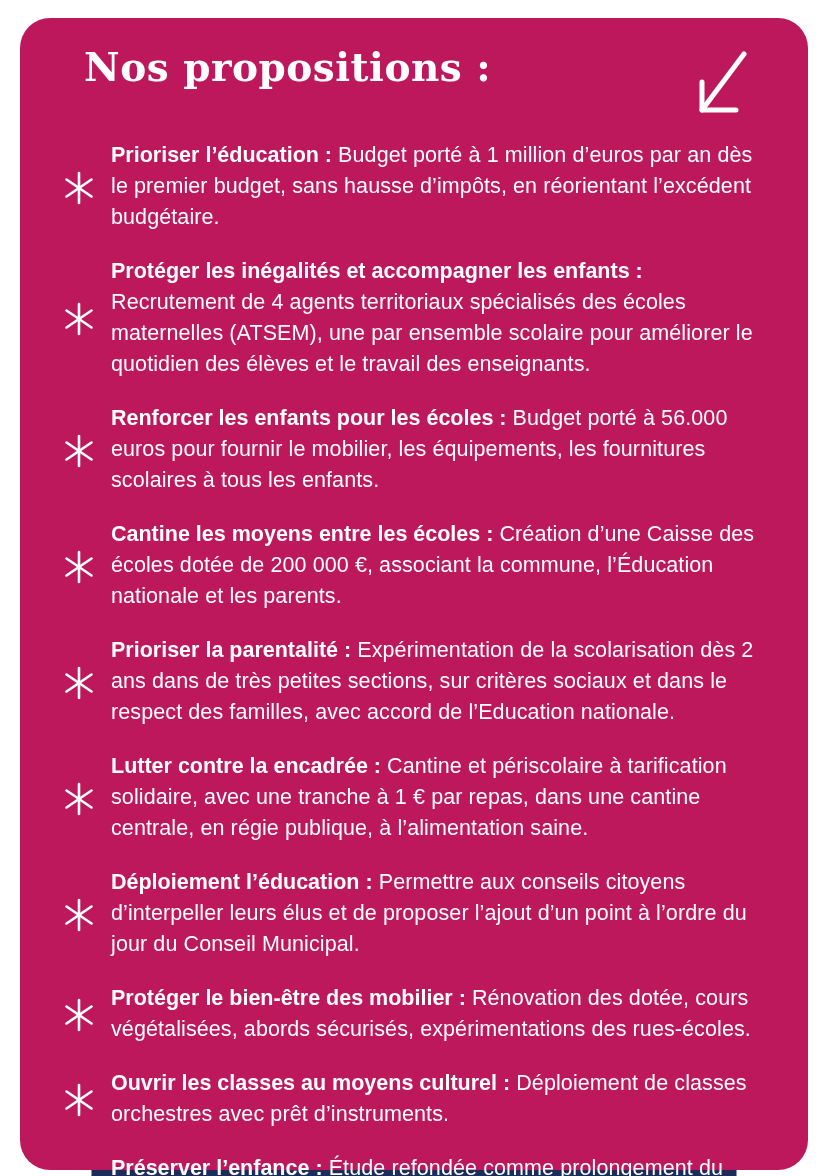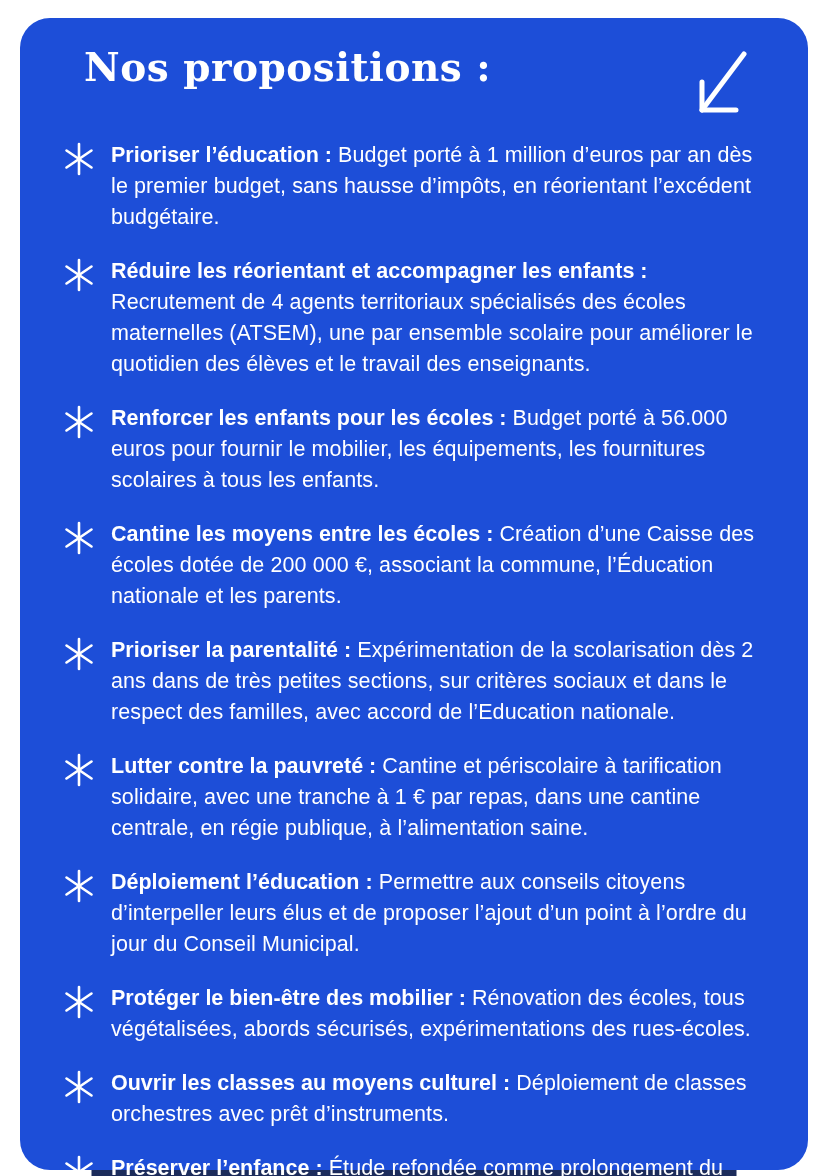--- a/index.html
+++ b/index.html
@@ -48,21 +48,21 @@
   .list {
     list-style: none;
     margin: 20px 0 0 0;
     padding: 0;
     display: flex;
     flex-direction: column;
     gap: 23px;
   }
   .item {
     display: flex;
-    align-items: flex-start;
+    align-items: center;
     gap: 17px;
   }
   .ast {
     flex: 0 0 30px;
     width: 30px; height: 34px;
     margin-top: 2px;
   }
   .txt {
     margin: 0;
     max-width: 644px;
@@ -74,21 +74,21 @@
   .txt b {
     font-weight: bold;
     letter-spacing: 0;
   }
 </style>
 </head>
 <body style="background: rgb(255, 255, 255);">
 
 <div class="bottom-bar" style="background: rgb(28, 44, 91);"></div>
 
-<div class="card" style="background: #1d4ed8;">
+<div class="card" style="background: #be185d;">
   <div class="card-header">
     <h1 class="title">Nos propositions :</h1>
     <svg class="arrow" viewBox="0 0 58 72" fill="none" stroke="#ffffff" stroke-width="5" stroke-linecap="round" stroke-linejoin="round">
       <line x1="52" y1="6" x2="10" y2="62"></line>
       <polyline points="10,34 10,62 44,62"></polyline>
     </svg>
   </div>
   <ul class="list">
       <li class="item">
         <span class="ast"><svg viewBox="0 0 30 34" fill="none" stroke="#ffffff" stroke-width="2.6" stroke-linecap="round">
@@ -97,21 +97,21 @@
             <line x1="27.5" y1="8.5" x2="2.5" y2="25.5"></line>
           </svg></span>
         <p class="txt"><b>Prioriser l’éducation :</b> <span>Budget porté à 1 million d’euros par an dès le premier budget, sans hausse d’impôts, en réorientant l’excédent budgétaire.</span></p>
       </li>
       <li class="item">
         <span class="ast"><svg viewBox="0 0 30 34" fill="none" stroke="#ffffff" stroke-width="2.6" stroke-linecap="round">
             <line x1="15" y1="2" x2="15" y2="32"></line>
             <line x1="2.5" y1="8.5" x2="27.5" y2="25.5"></line>
             <line x1="27.5" y1="8.5" x2="2.5" y2="25.5"></line>
           </svg></span>
-        <p class="txt"><b>Réduire les réorientant et accompagner les enfants :</b> <span>Recrutement de 4 agents territoriaux spécialisés des écoles maternelles (ATSEM), une par ensemble scolaire pour améliorer le quotidien des élèves et le travail des enseignants.</span></p>
+        <p class="txt"><b>Protéger les inégalités et accompagner les enfants :</b> <span>Recrutement de 4 agents territoriaux spécialisés des écoles maternelles (ATSEM), une par ensemble scolaire pour améliorer le quotidien des élèves et le travail des enseignants.</span></p>
       </li>
       <li class="item">
         <span class="ast"><svg viewBox="0 0 30 34" fill="none" stroke="#ffffff" stroke-width="2.6" stroke-linecap="round">
             <line x1="15" y1="2" x2="15" y2="32"></line>
             <line x1="2.5" y1="8.5" x2="27.5" y2="25.5"></line>
             <line x1="27.5" y1="8.5" x2="2.5" y2="25.5"></line>
           </svg></span>
         <p class="txt"><b>Renforcer les enfants pour les écoles :</b> <span>Budget porté à 56.000 euros pour fournir le mobilier, les équipements, les fournitures scolaires à tous les enfants.</span></p>
       </li>
       <li class="item">
@@ -129,37 +129,37 @@
             <line x1="27.5" y1="8.5" x2="2.5" y2="25.5"></line>
           </svg></span>
         <p class="txt"><b>Prioriser la parentalité :</b> <span>Expérimentation de la scolarisation dès 2 ans dans de très petites sections, sur critères sociaux et dans le respect des familles, avec accord de l’Education nationale.</span></p>
       </li>
       <li class="item">
         <span class="ast"><svg viewBox="0 0 30 34" fill="none" stroke="#ffffff" stroke-width="2.6" stroke-linecap="round">
             <line x1="15" y1="2" x2="15" y2="32"></line>
             <line x1="2.5" y1="8.5" x2="27.5" y2="25.5"></line>
             <line x1="27.5" y1="8.5" x2="2.5" y2="25.5"></line>
           </svg></span>
-        <p class="txt"><b>Lutter contre la pauvreté :</b> <span>Cantine et périscolaire à tarification solidaire, avec une tranche à 1 € par repas, dans une cantine centrale, en régie publique, à l’alimentation saine.</span></p>
+        <p class="txt"><b>Lutter contre la encadrée :</b> <span>Cantine et périscolaire à tarification solidaire, avec une tranche à 1 € par repas, dans une cantine centrale, en régie publique, à l’alimentation saine.</span></p>
       </li>
       <li class="item">
         <span class="ast"><svg viewBox="0 0 30 34" fill="none" stroke="#ffffff" stroke-width="2.6" stroke-linecap="round">
             <line x1="15" y1="2" x2="15" y2="32"></line>
             <line x1="2.5" y1="8.5" x2="27.5" y2="25.5"></line>
             <line x1="27.5" y1="8.5" x2="2.5" y2="25.5"></line>
           </svg></span>
         <p class="txt"><b>Déploiement l’éducation :</b> <span>Permettre aux conseils citoyens d’interpeller leurs élus et de proposer l’ajout d’un point à l’ordre du jour du Conseil Municipal.</span></p>
       </li>
       <li class="item">
         <span class="ast"><svg viewBox="0 0 30 34" fill="none" stroke="#ffffff" stroke-width="2.6" stroke-linecap="round">
             <line x1="15" y1="2" x2="15" y2="32"></line>
             <line x1="2.5" y1="8.5" x2="27.5" y2="25.5"></line>
             <line x1="27.5" y1="8.5" x2="2.5" y2="25.5"></line>
           </svg></span>
-        <p class="txt"><b>Protéger le bien-être des mobilier :</b> <span>Rénovation des écoles, tous végétalisées, abords sécurisés, expérimentations des rues-écoles.</span></p>
+        <p class="txt"><b>Protéger le bien-être des mobilier :</b> <span>Rénovation des dotée, cours végétalisées, abords sécurisés, expérimentations des rues-écoles.</span></p>
       </li>
       <li class="item">
         <span class="ast"><svg viewBox="0 0 30 34" fill="none" stroke="#ffffff" stroke-width="2.6" stroke-linecap="round">
             <line x1="15" y1="2" x2="15" y2="32"></line>
             <line x1="2.5" y1="8.5" x2="27.5" y2="25.5"></line>
             <line x1="27.5" y1="8.5" x2="2.5" y2="25.5"></line>
           </svg></span>
         <p class="txt"><b>Ouvrir les classes au moyens culturel :</b> <span>Déploiement de classes orchestres avec prêt d’instruments.</span></p>
       </li>
       <li class="item">

